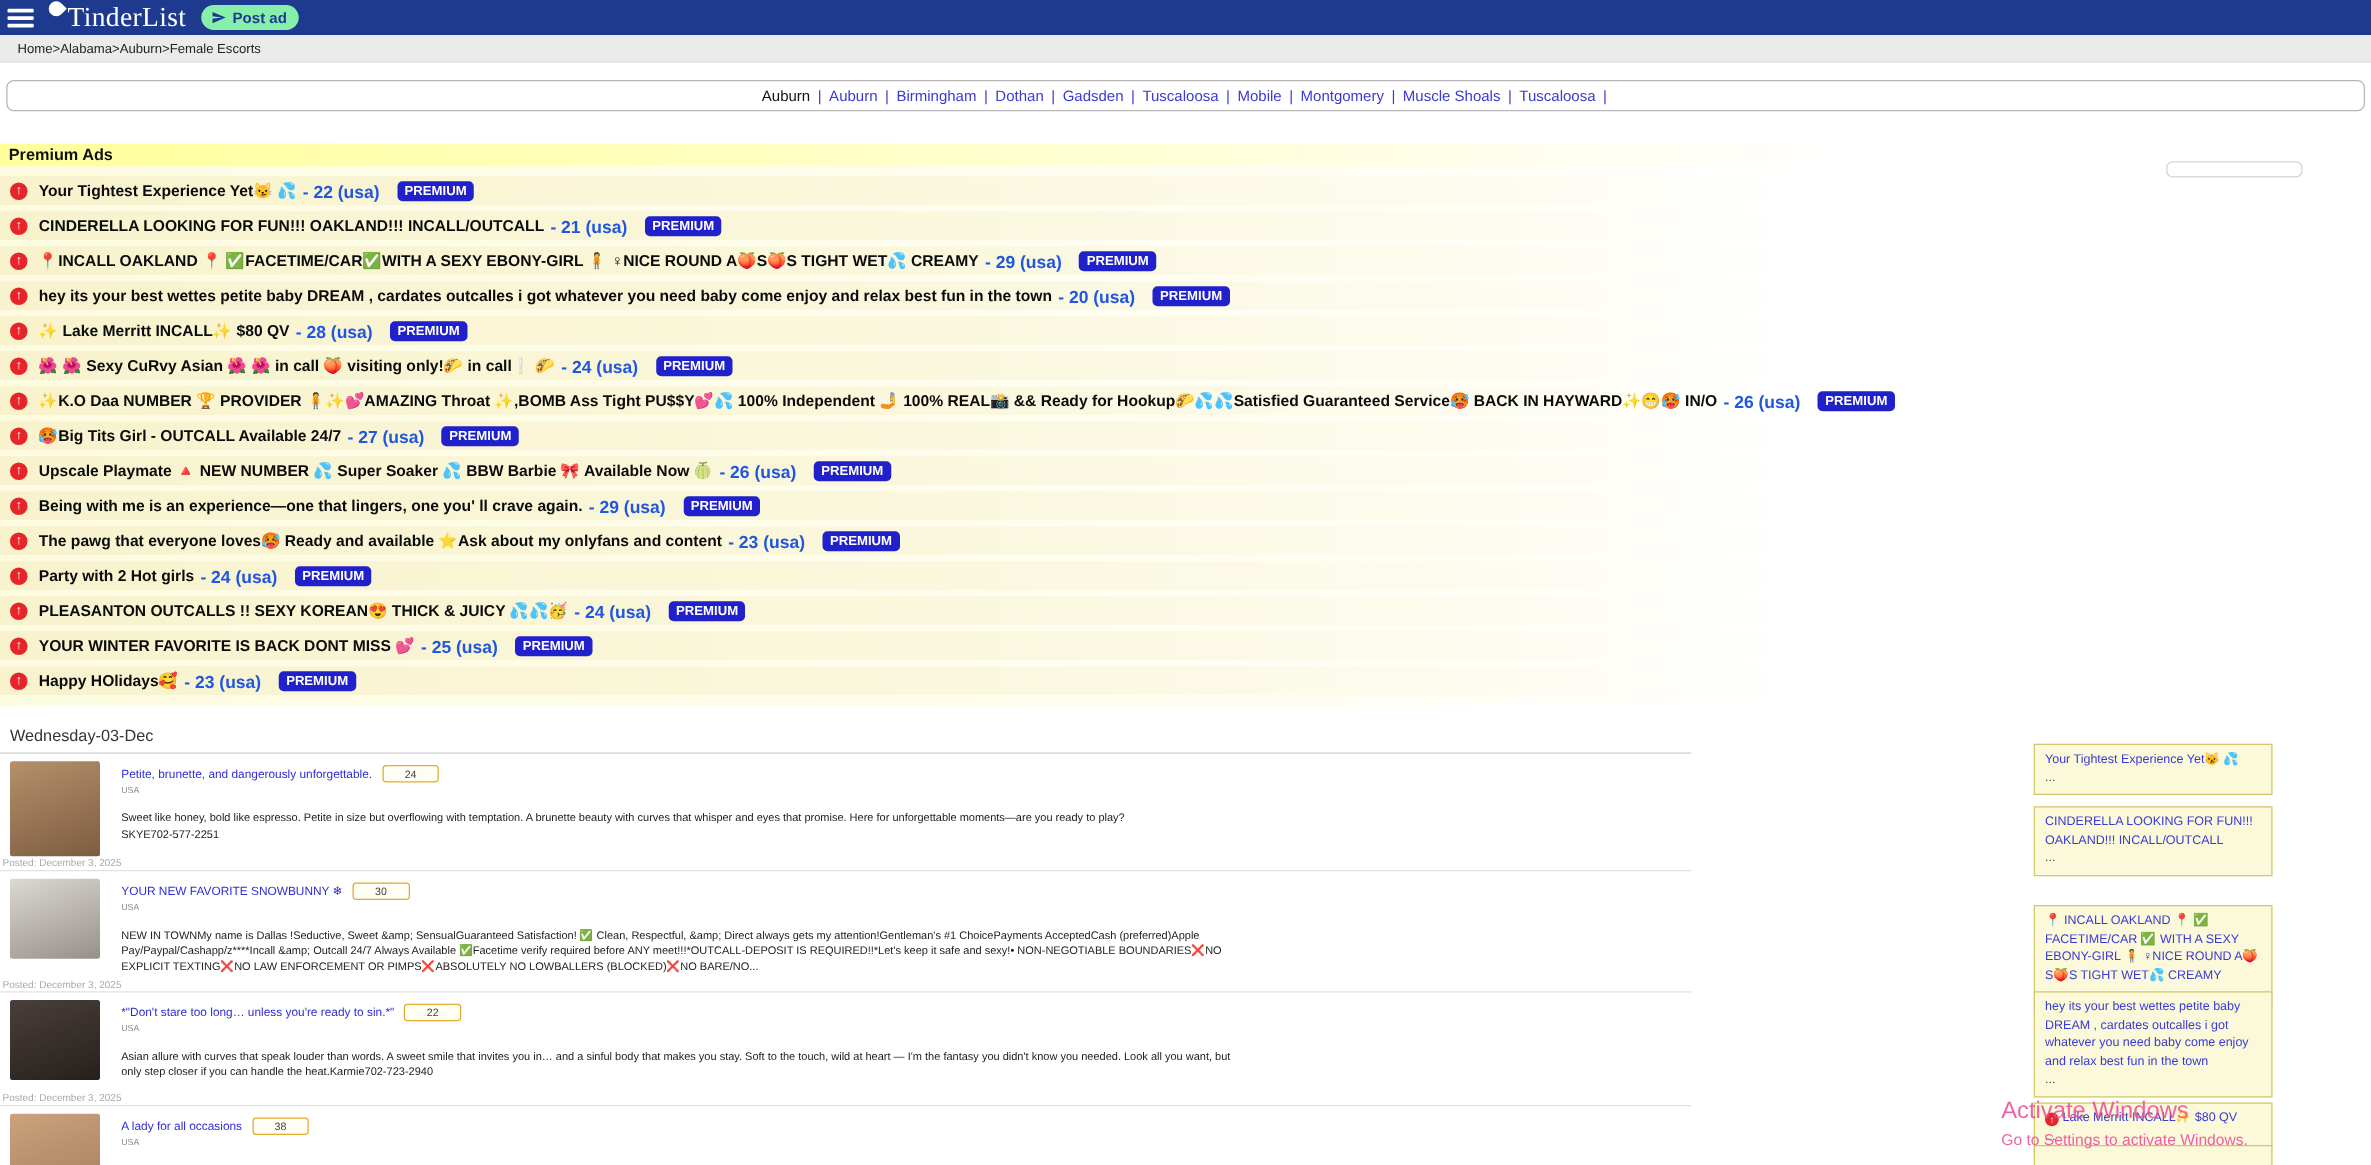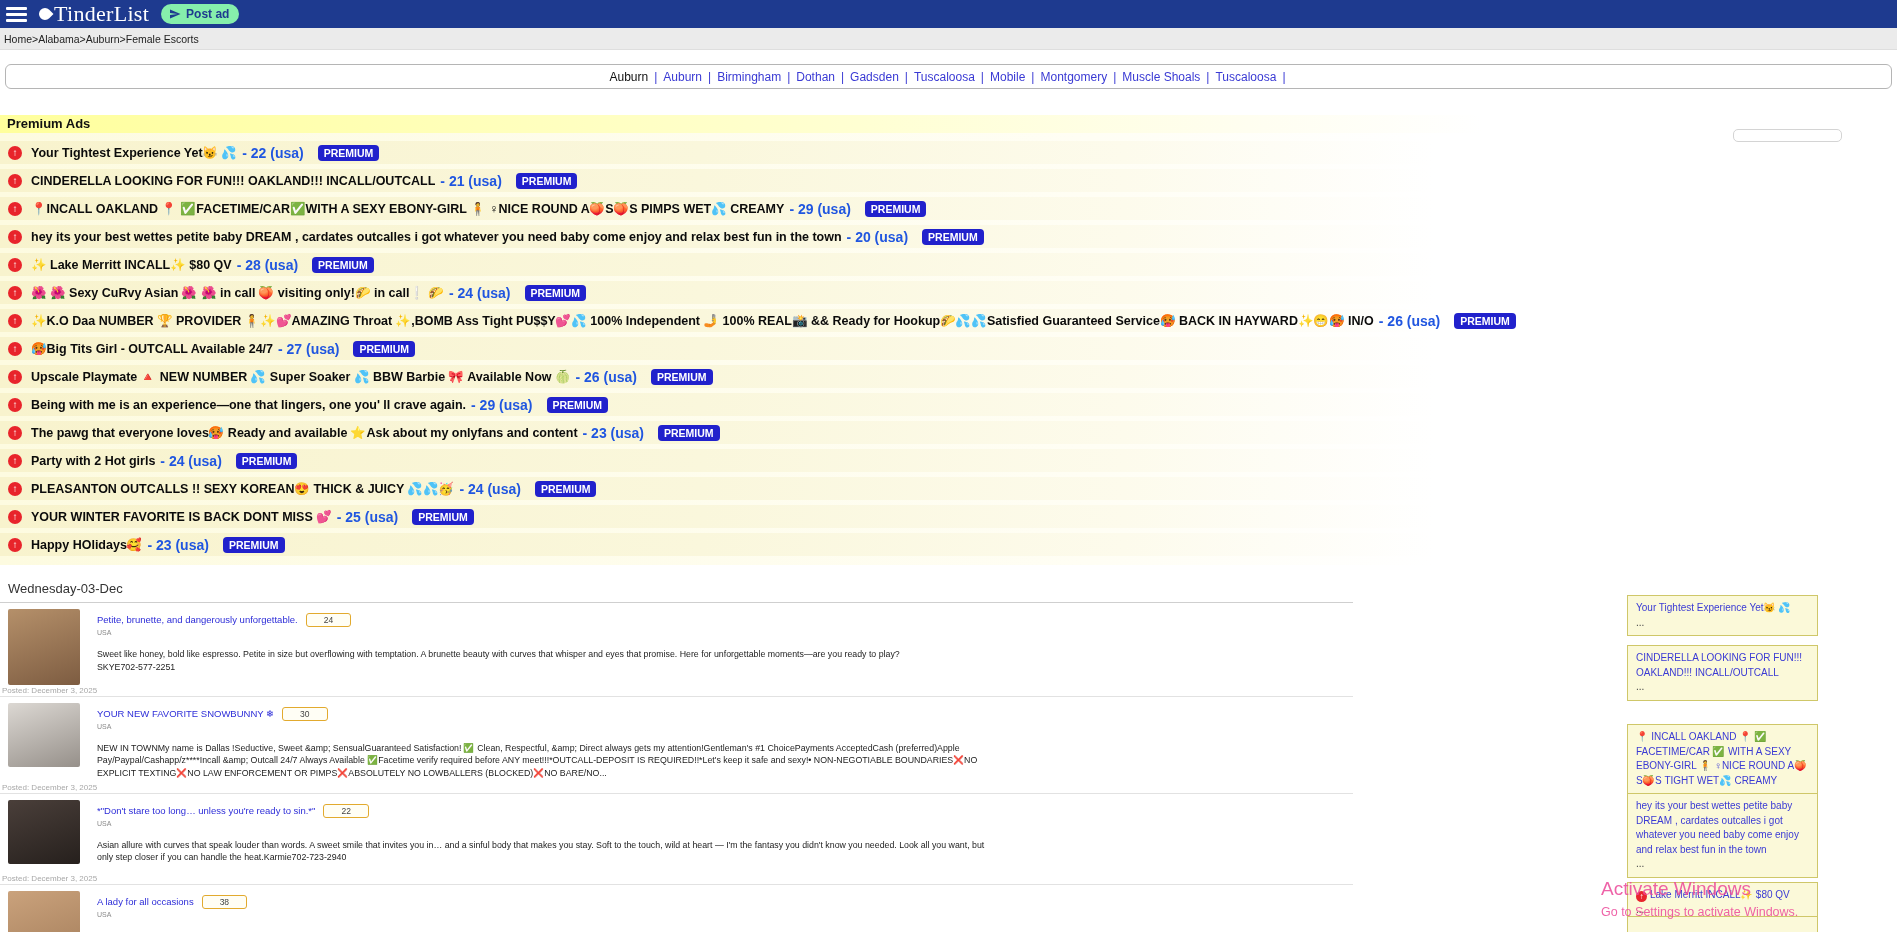--- a/index.html
+++ b/index.html
@@ -4,28 +4,28 @@
 <style>
   html,body{margin:0;padding:0;}
   body{
     width:1897px;height:932px;overflow:hidden;position:relative;
     background:#fff;font-family:"Liberation Sans",sans-serif;
   }
   
   .topbar{height:28px;background:#1e3a8f;display:flex;align-items:center;padding:0 6px;gap:12px;}
   .burger{width:21px;display:flex;flex-direction:column;gap:3px;cursor:pointer;}
   .burger i{height:3px;background:#fff;border-radius:1px;display:block;}
-  .brand{display:flex;align-items:center;color:#fff;font-family:"Liberation Serif",serif;font-size:22px;letter-spacing:.3px;cursor:pointer;}
+  .brand{display:flex;align-items:flex-start;color:#fff;font-family:"Liberation Serif",serif;font-size:22px;letter-spacing:.3px;cursor:pointer;}
   .flame{width:12px;height:12px;background:#fff;border-radius:50% 0 50% 50%;transform:rotate(45deg);margin-right:3px;}
   .postad{display:flex;align-items:center;gap:5px;background:#86efac;border:none;border-radius:10px;
     padding:3px 10px 3px 8px;color:#1e3a8f;font-weight:bold;font-size:12px;cursor:pointer;font-family:inherit;}
   .postad svg{width:12px;height:12px;fill:#1e3a8f;}
   
   .breadcrumb{height:21px;background:#ebebeb;border-bottom:1px solid #dedede;display:flex;align-items:center;
-    padding:0 4px;font-size:10.5px;color:#222;}
+    padding:0 14px;font-size:10.5px;color:#222;}
   .breadcrumb a{color:#222;text-decoration:none;cursor:pointer;}
   
   .citybox{margin:14px 5px 0 5px;height:23px;border:1px solid #b5b5b5;border-radius:6px;background:#fff;
     display:flex;align-items:center;justify-content:center;font-size:12px;}
   .city{color:#3a3ad4;text-decoration:none;margin:0 2px;cursor:pointer;}
   .city.current{color:#111;}
   .citysep{color:#3a3ad4;margin:0 4px;}
   
   .premium{margin-top:26px;width:1560px;background:linear-gradient(90deg,#fdfbe0,#fffef4 70%,#fff 92%);padding-bottom:4px;}
   .pheader{height:18px;line-height:18px;font-weight:bold;font-size:13px;color:#111;padding-left:7px;
@@ -127,21 +127,21 @@
         <span class="pbadge">PREMIUM</span>
       </div>
       <div class="prow">
         <span class="upicon">↑</span>
         <span class="ptitle">CINDERELLA LOOKING FOR FUN!!! OAKLAND!!! INCALL/OUTCALL</span>
         <span class="page"> - 21 (usa)</span>
         <span class="pbadge">PREMIUM</span>
       </div>
       <div class="prow">
         <span class="upicon">↑</span>
-        <span class="ptitle">📍INCALL OAKLAND 📍 ✅FACETIME/CAR✅WITH A SEXY EBONY-GIRL 🧍 ♀NICE ROUND A🍑S🍑S PIMPS WET💦 CREAMY</span>
+        <span class="ptitle">📍INCALL OAKLAND 📍 ✅FACETIME/CAR✅WITH A SEXY EBONY-GIRL 🧍 ♀NICE ROUND A🍑S🍑S TIGHT WET💦 CREAMY</span>
         <span class="page"> - 29 (usa)</span>
         <span class="pbadge">PREMIUM</span>
       </div>
       <div class="prow">
         <span class="upicon">↑</span>
         <span class="ptitle">hey its your best wettes petite baby DREAM , cardates outcalles i got whatever you need baby come enjoy and relax best fun in the town</span>
         <span class="page"> - 20 (usa)</span>
         <span class="pbadge">PREMIUM</span>
       </div>
       <div class="prow">

